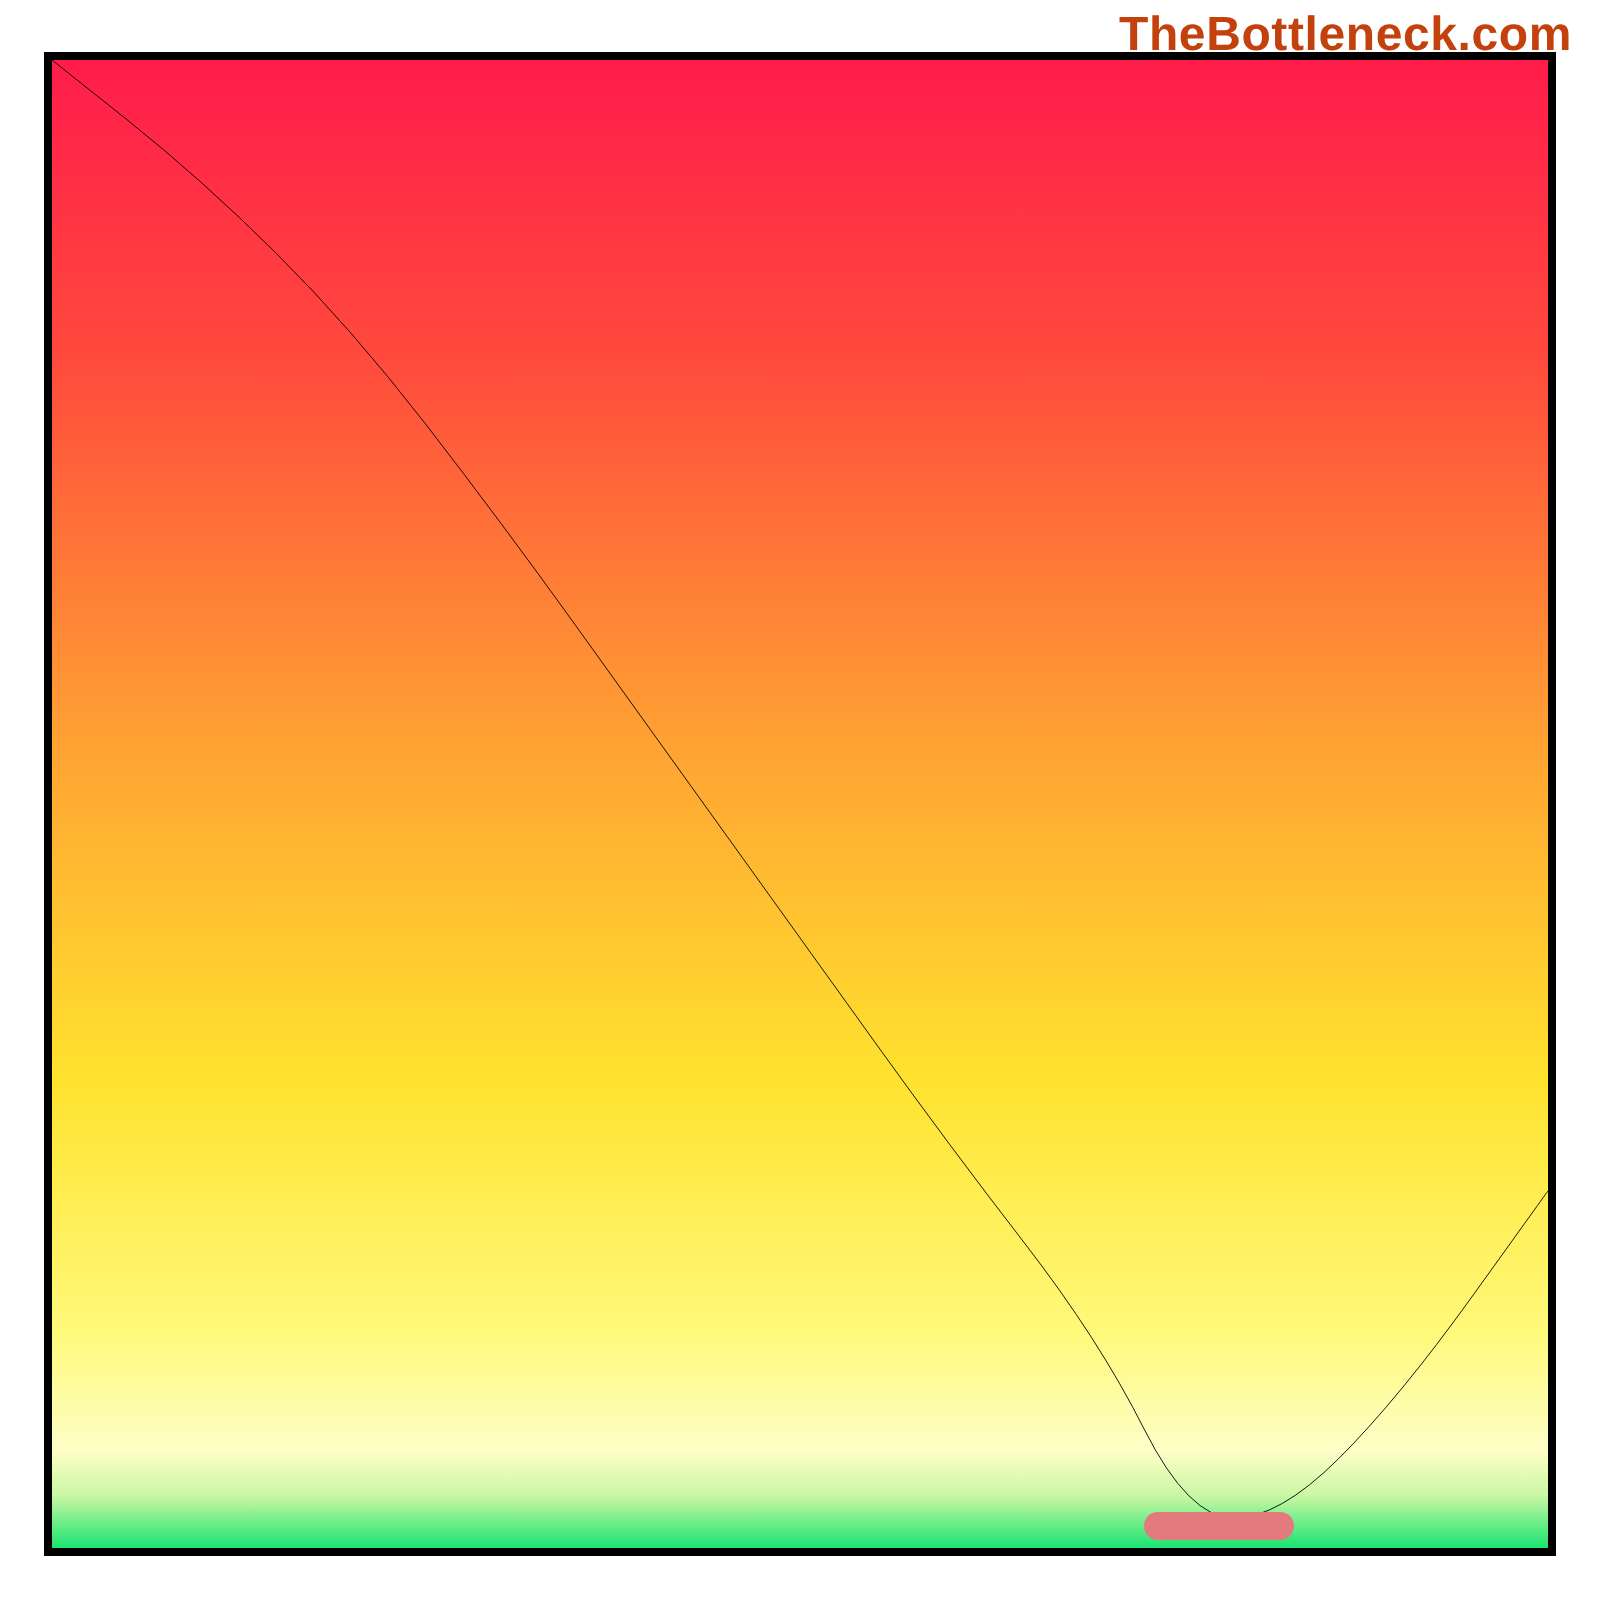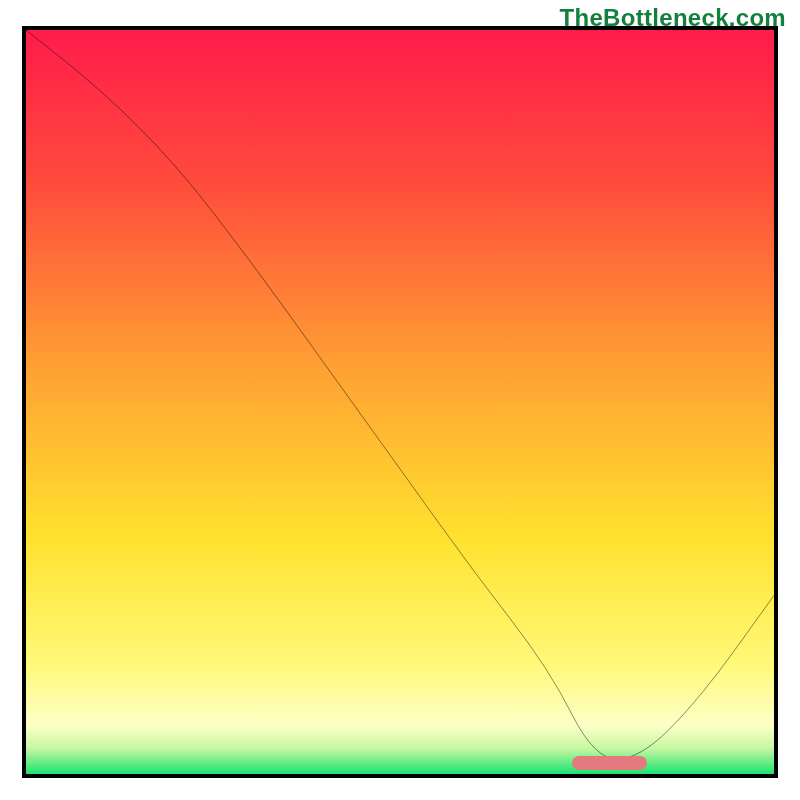--- a/index.html
+++ b/index.html
@@ -14,21 +14,21 @@
     position: relative;
     width: 800px;
     height: 800px;
   }
   .watermark {
     position: absolute;
     top: 4px;
     right: 14px;
     font-size: 24px;
     font-weight: bold;
-    color: #15803d;
+    color: #c2410c;
     letter-spacing: 0.3px;
     z-index: 10;
   }
   .plot-border {
     position: absolute;
     left: 22px;
     top: 26px;
     width: 756px;
     height: 752px;
     border: 4px solid #000;

